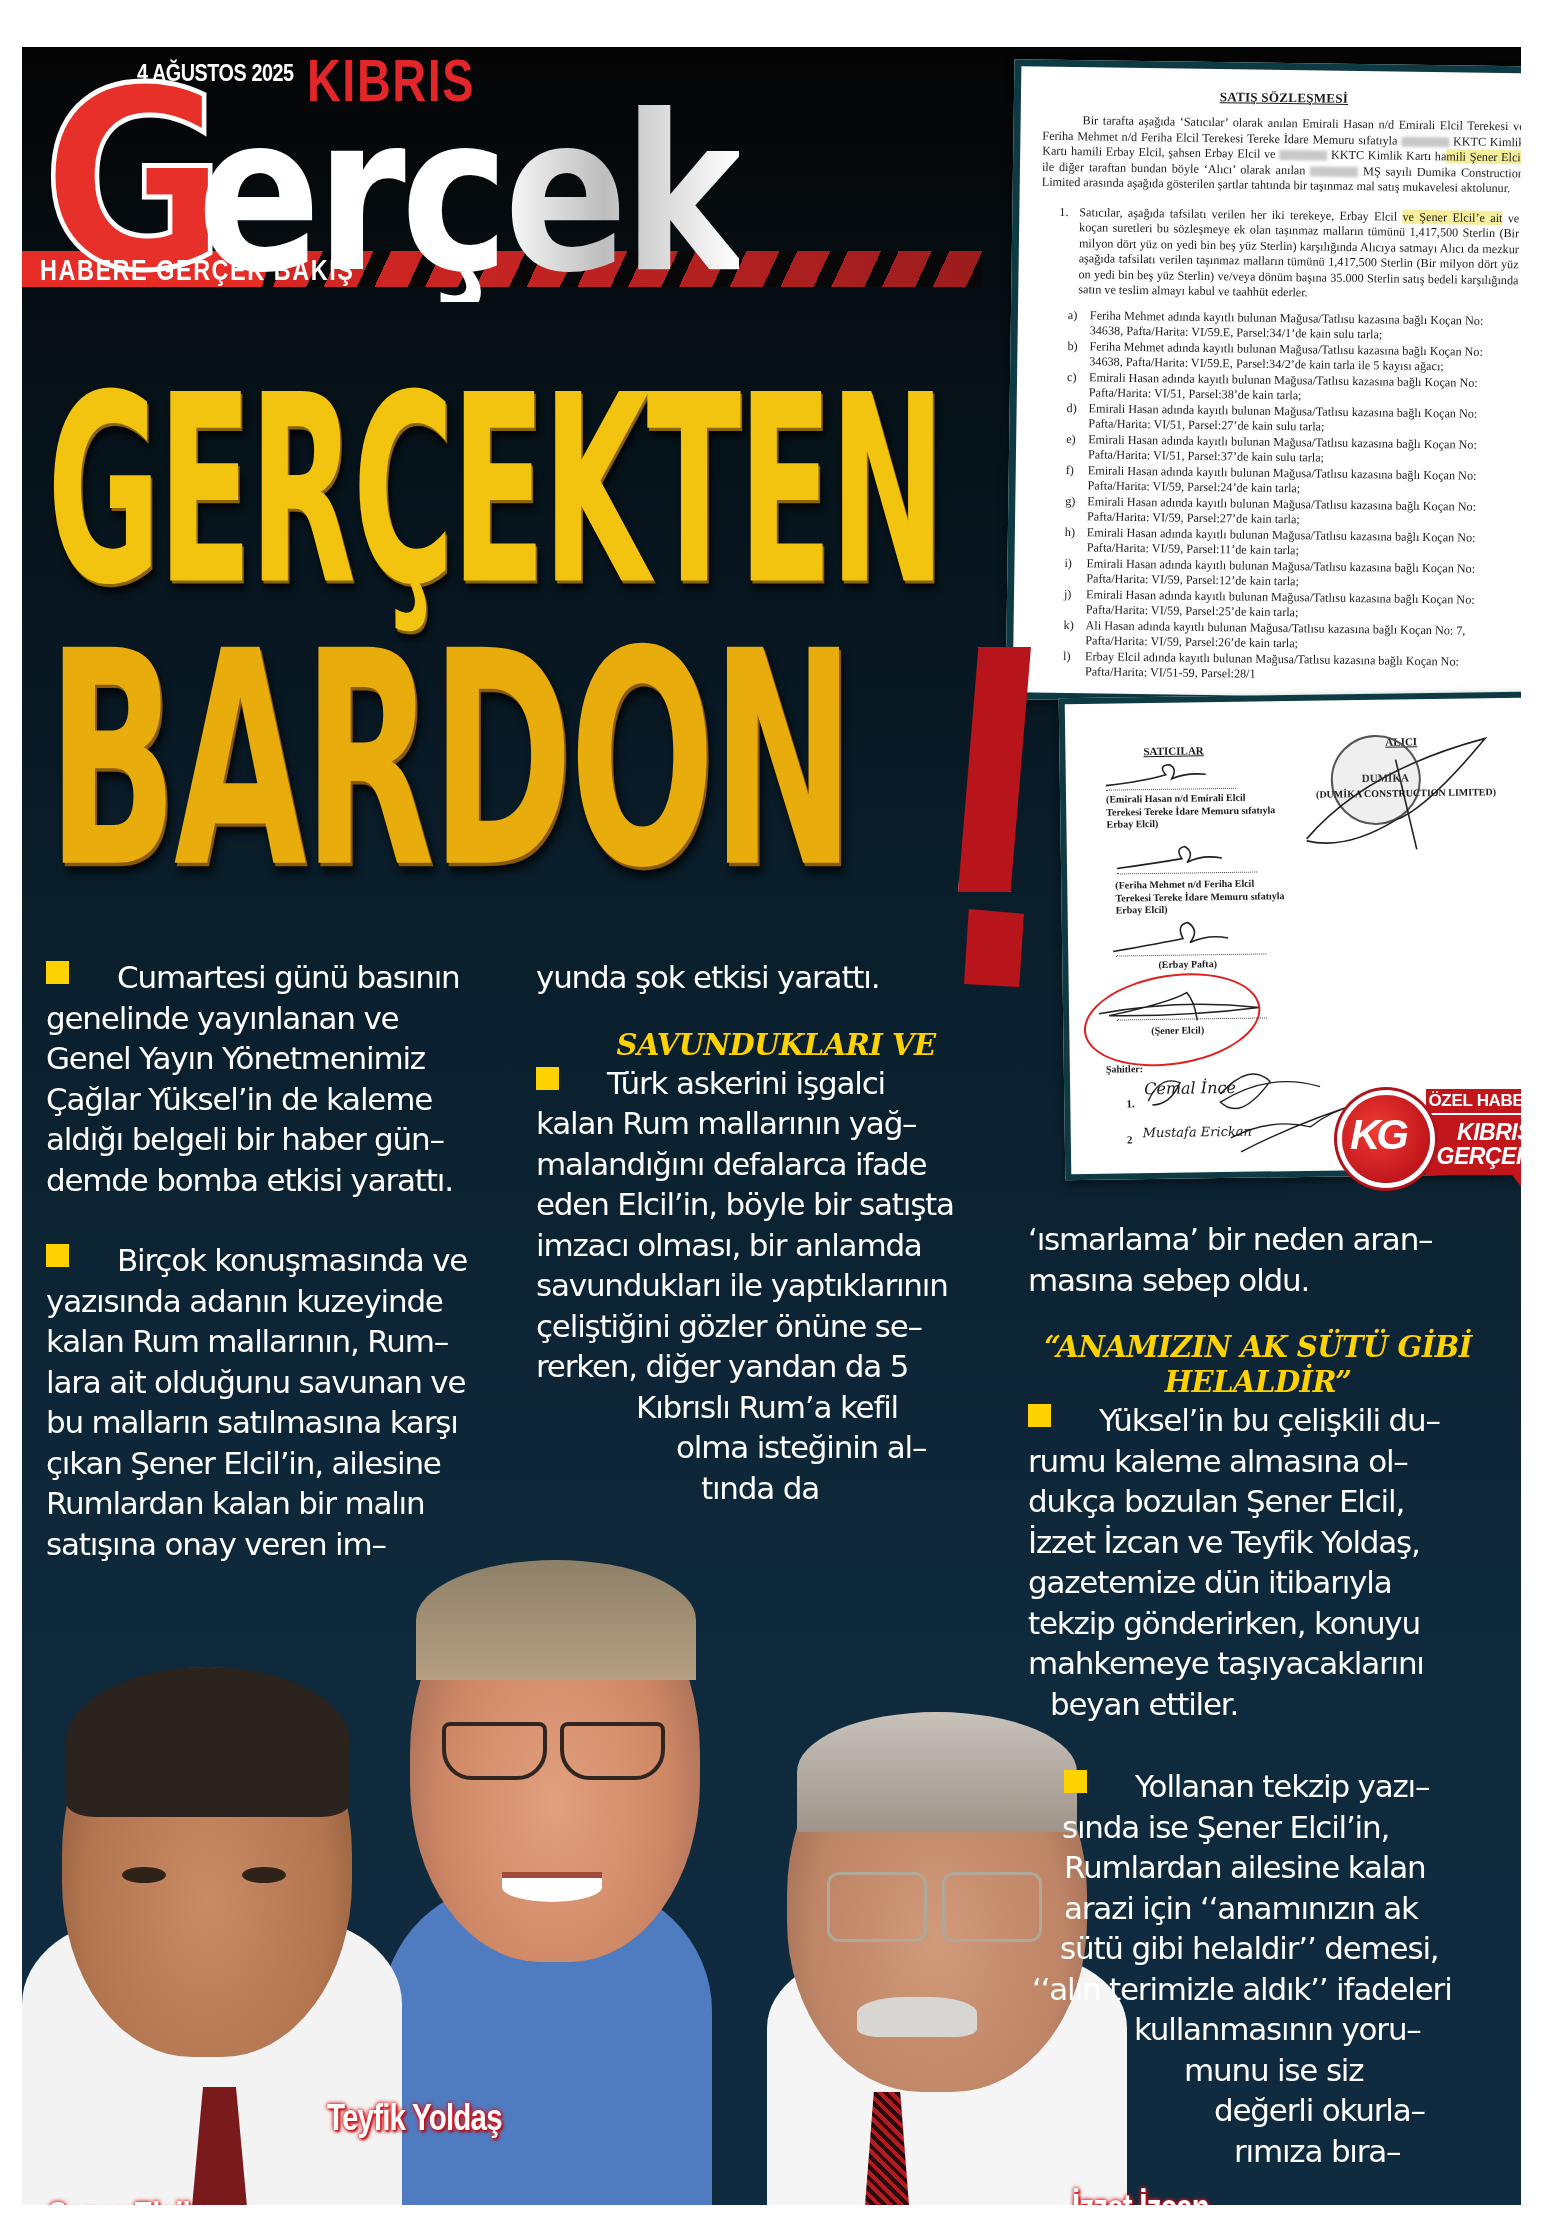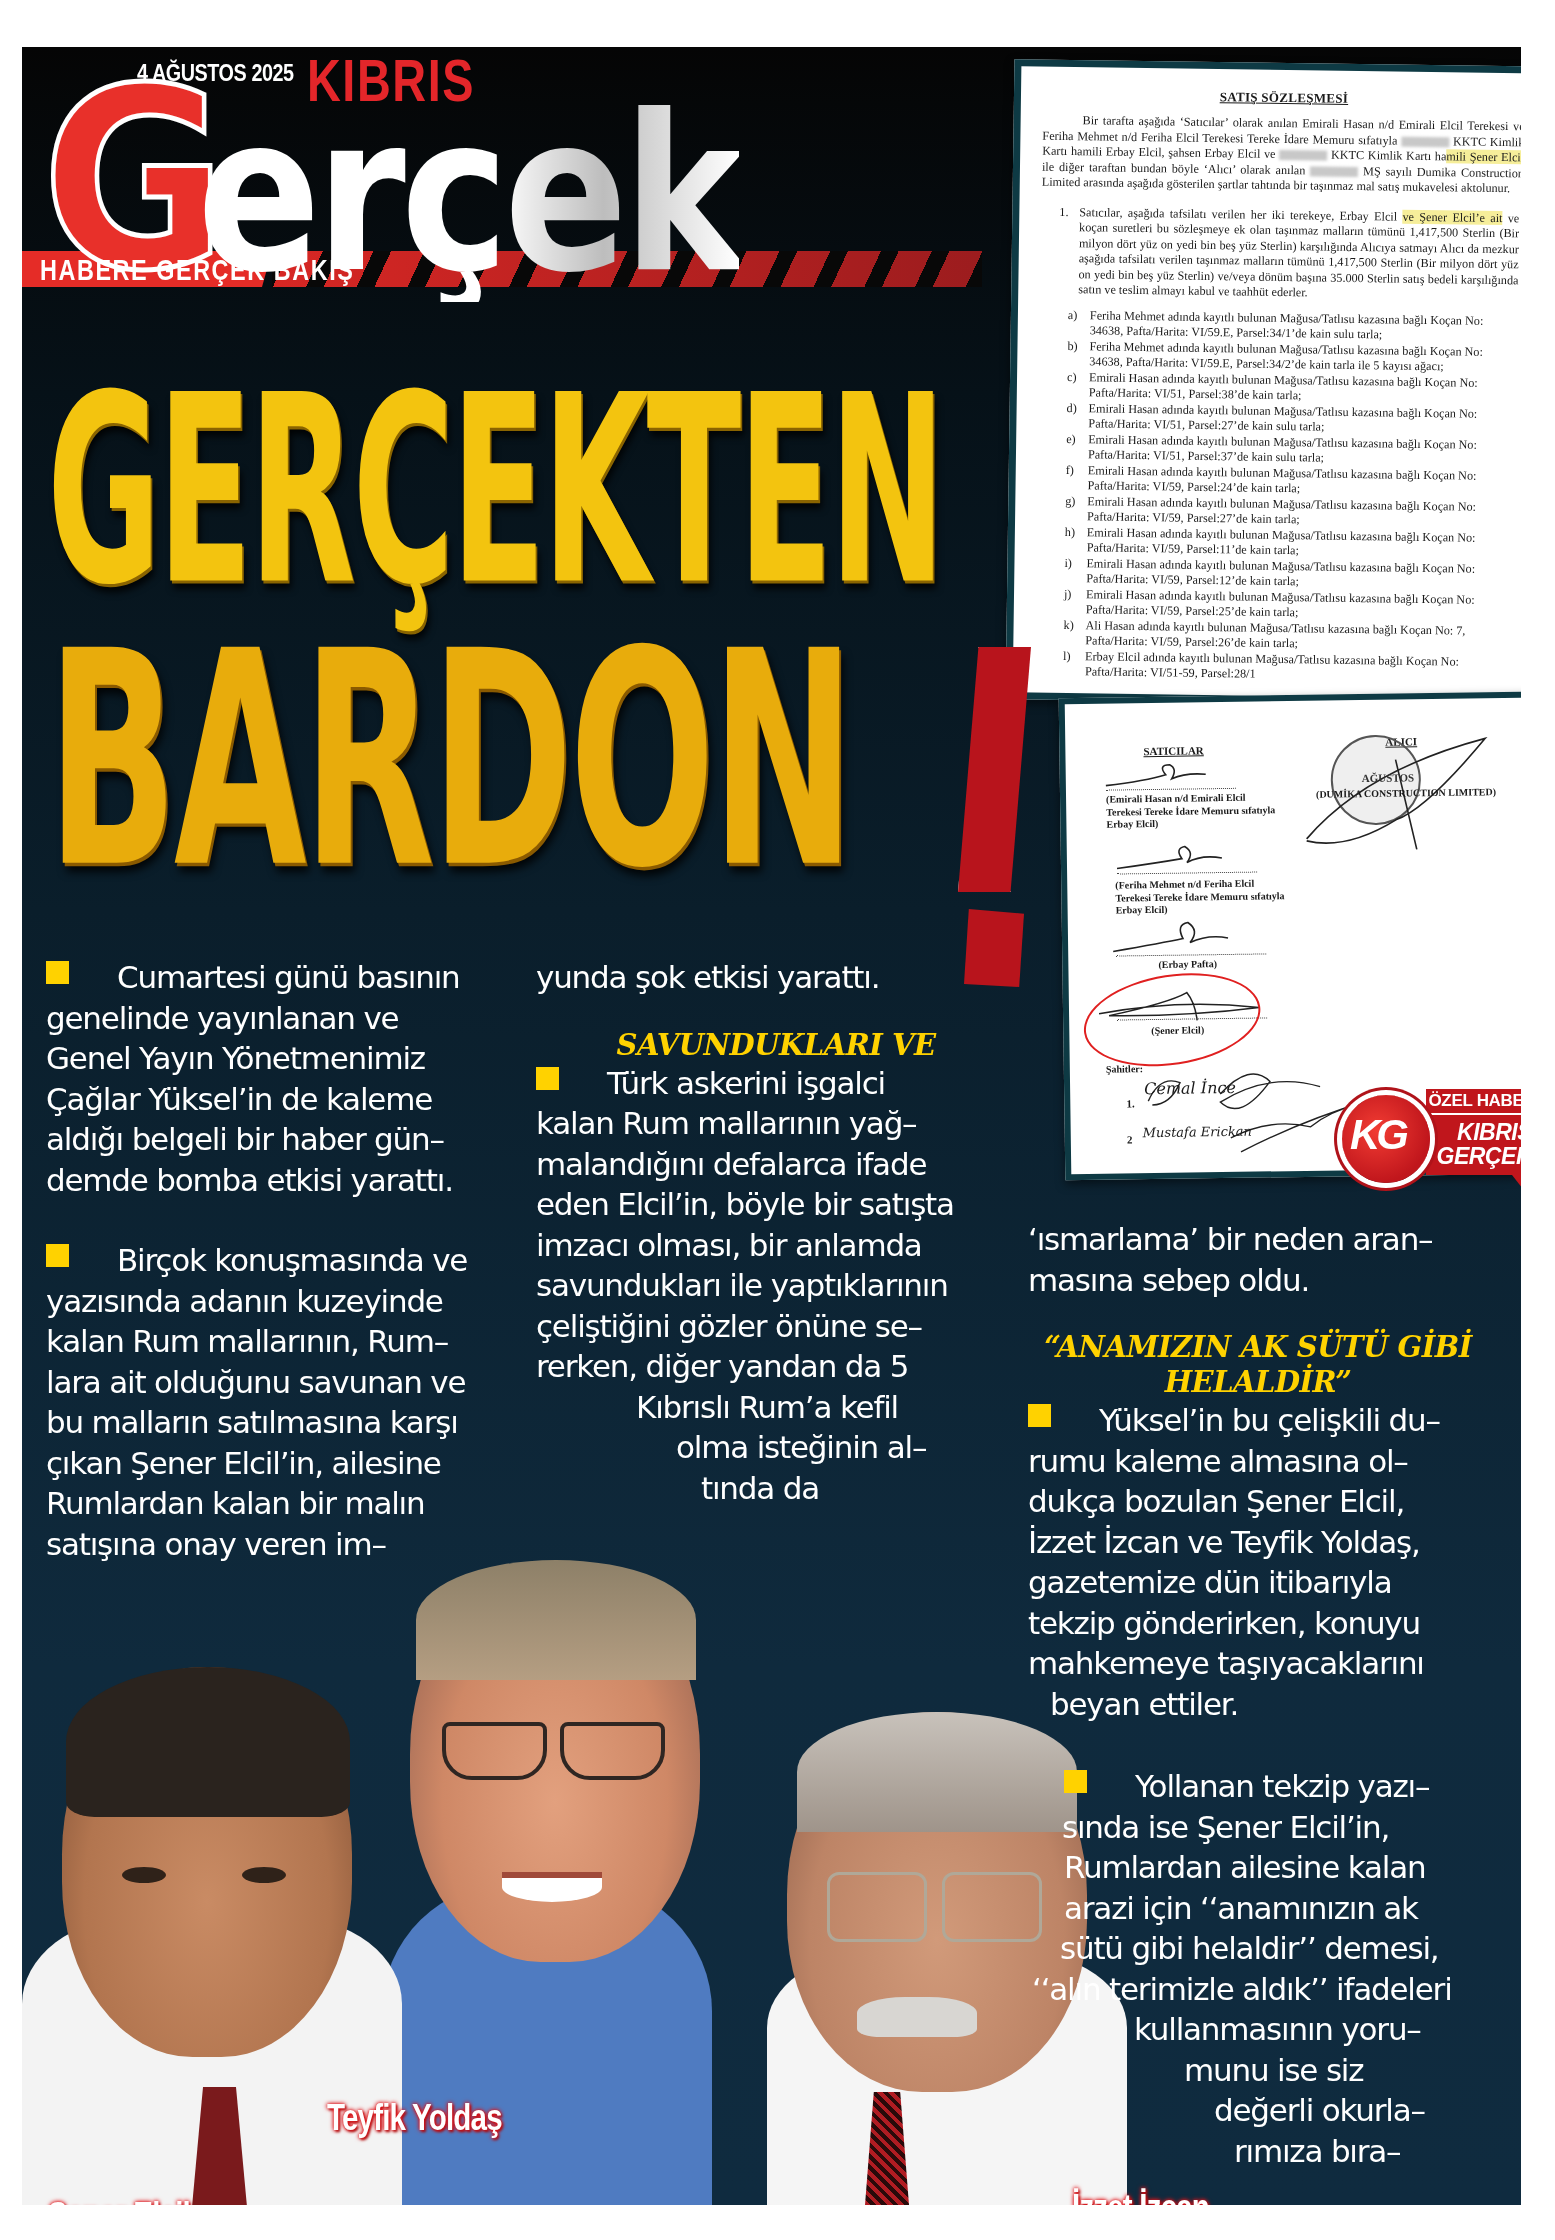--- a/index.html
+++ b/index.html
@@ -198,21 +198,21 @@
 
       <path d="M78 398 Q90 372 110 380 Q100 402 82 402 M150 392 Q180 360 200 380 Q170 420 150 400 Q200 370 250 386" stroke="#222" stroke-width="1.4" fill="none"></path>
       <path d="M160 436 Q200 416 240 426 Q260 410 290 404 M170 450 Q230 420 300 400" stroke="#222" stroke-width="1.4" fill="none"></path>
     </svg>
 
     <div class="dots" style="left:40px;top:86px;width:130px;"></div>
     <div class="sig-block" style="left:40px;top:90px;white-space:pre;">(Emirali Hasan n/d Emirali Elcil
 Terekesi Tereke İdare Memuru sıfatıyla
 Erbay Elcil)</div>
     <div class="sig-block" style="left:250px;top:88px;">(DUMİKA CONSTRUCTION LIMITED)</div>
-    <div class="sig-block" style="left:296px;top:72px;color:#333;font-size:11px;">AĞUSTOS</div>
+    <div class="sig-block" style="left:296px;top:72px;color:#333;font-size:11px;">DUMİKA</div>
 
     <div class="dots" style="left:50px;top:170px;width:140px;"></div>
     <div class="sig-block" style="left:48px;top:176px;white-space:pre;">(Feriha Mehmet n/d Feriha Elcil
 Terekesi Tereke İdare Memuru sıfatıyla
 Erbay Elcil)</div>
 
     <div class="dots" style="left:48px;top:252px;width:150px;"></div>
     <div class="sig-block" style="left:90px;top:256px;">(Erbay Pafta)</div>
 
     <div class="dots" style="left:48px;top:316px;width:150px;"></div>

